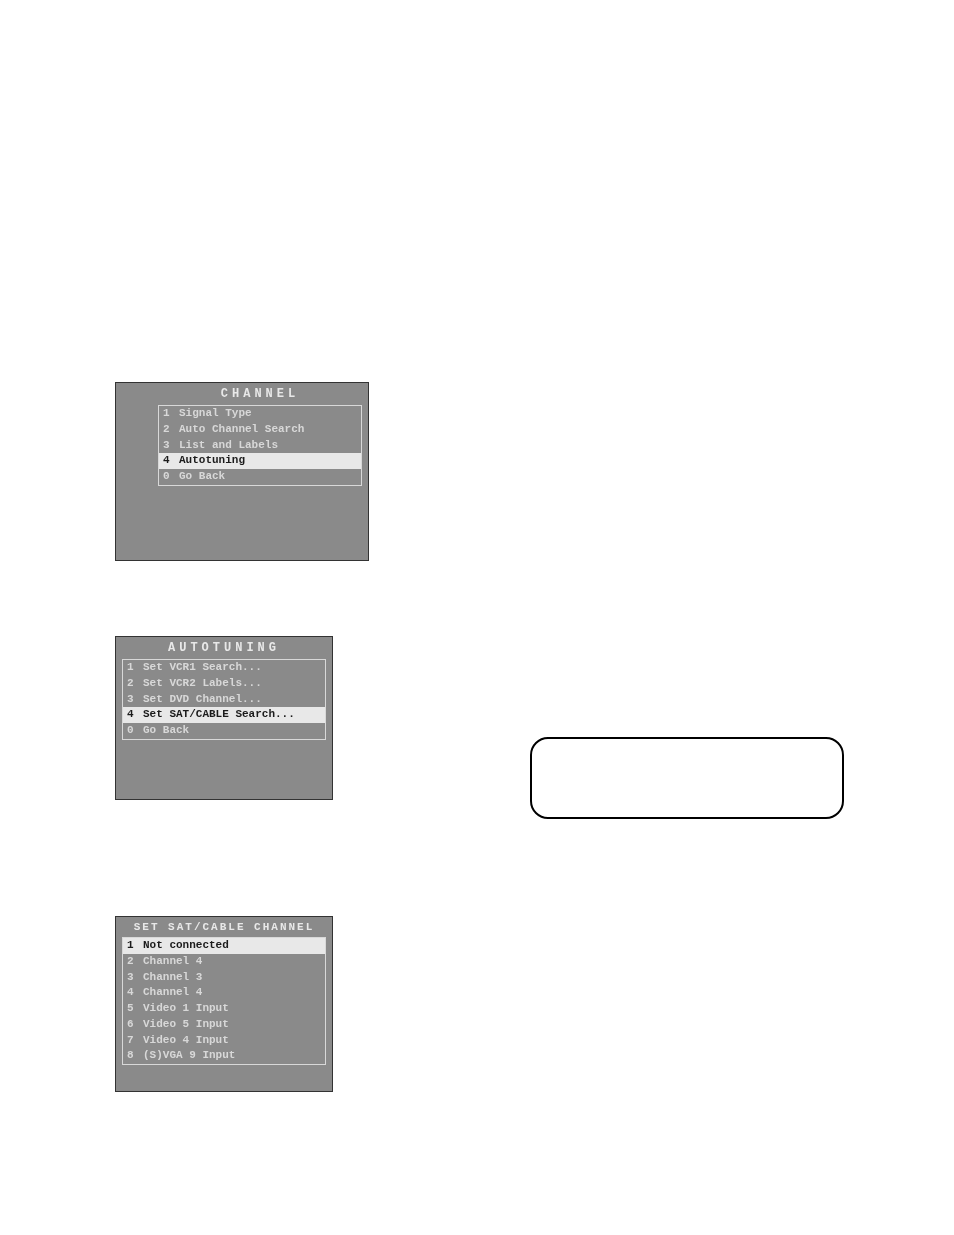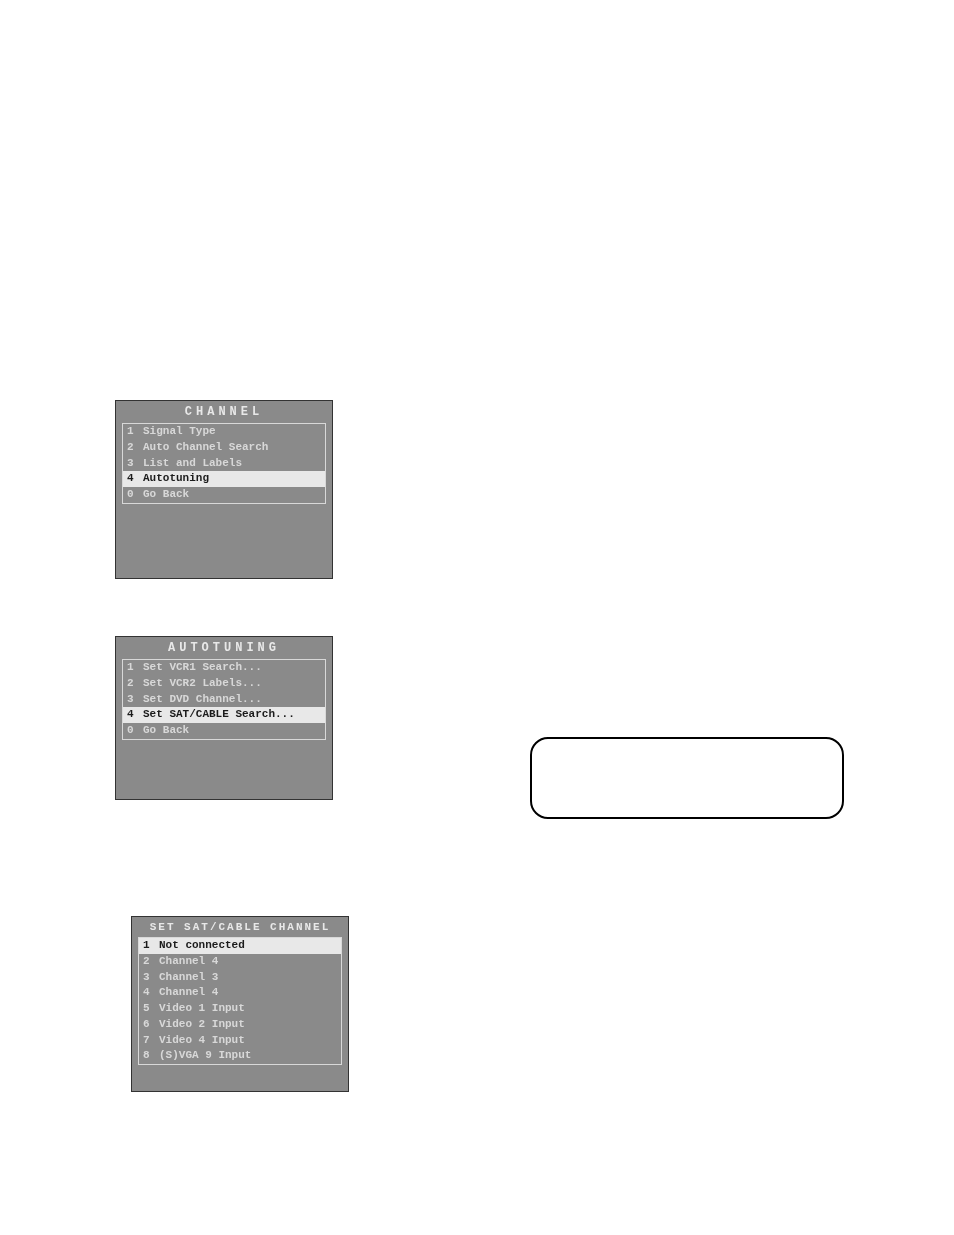--- a/index.html
+++ b/index.html
@@ -53,21 +53,21 @@
     .rounded-box {
       position: absolute;
       border: 2px solid #000;
       border-radius: 18px;
       background: #fff;
     }
   </style>
 </head>
 <body>
 
-<div class="menu-box" style="left:115px; top:400px;">
+<div class="menu-box" style="left:115px; top:382px;padding-left:36px;">
   <div class="menu-header">CHANNEL</div>
   <div class="menu-body">
     <div class="menu-item">
       <span class="menu-num">1</span>
       <span>Signal Type</span>
     </div>
     <div class="menu-item">
       <span class="menu-num">2</span>
       <span>Auto Channel Search</span>
     </div>
@@ -107,21 +107,21 @@
       <span>Set SAT/CABLE Search...</span>
     </div>
     <div class="menu-item">
       <span class="menu-num">0</span>
       <span>Go Back</span>
     </div>
   </div>
   <div class="menu-extra" style="height:55px;"></div>
 </div>
 
-<div class="menu-box" style="left:131px; top:916px;">
+<div class="menu-box" style="left:115px; top:916px;">
   <div class="menu-header" style="letter-spacing:2px; font-size:11px;"><span>SET SAT/CABLE CHANNEL</span></div>
   <div class="menu-body">
     <div class="menu-item selected">
       <span class="menu-num">1</span>
       <span>Not connected</span>
     </div>
     <div class="menu-item">
       <span class="menu-num">2</span>
       <span>Channel 4</span>
     </div>
@@ -132,21 +132,21 @@
     <div class="menu-item">
       <span class="menu-num">4</span>
       <span>Channel 4</span>
     </div>
     <div class="menu-item">
       <span class="menu-num">5</span>
       <span>Video 1 Input</span>
     </div>
     <div class="menu-item">
       <span class="menu-num">6</span>
-      <span>Video 2 Input</span>
+      <span>Video 5 Input</span>
     </div>
     <div class="menu-item">
       <span class="menu-num">7</span>
       <span>Video 4 Input</span>
     </div>
     <div class="menu-item">
       <span class="menu-num">8</span>
       <span>(S)VGA 9 Input</span>
     </div>
   </div>

